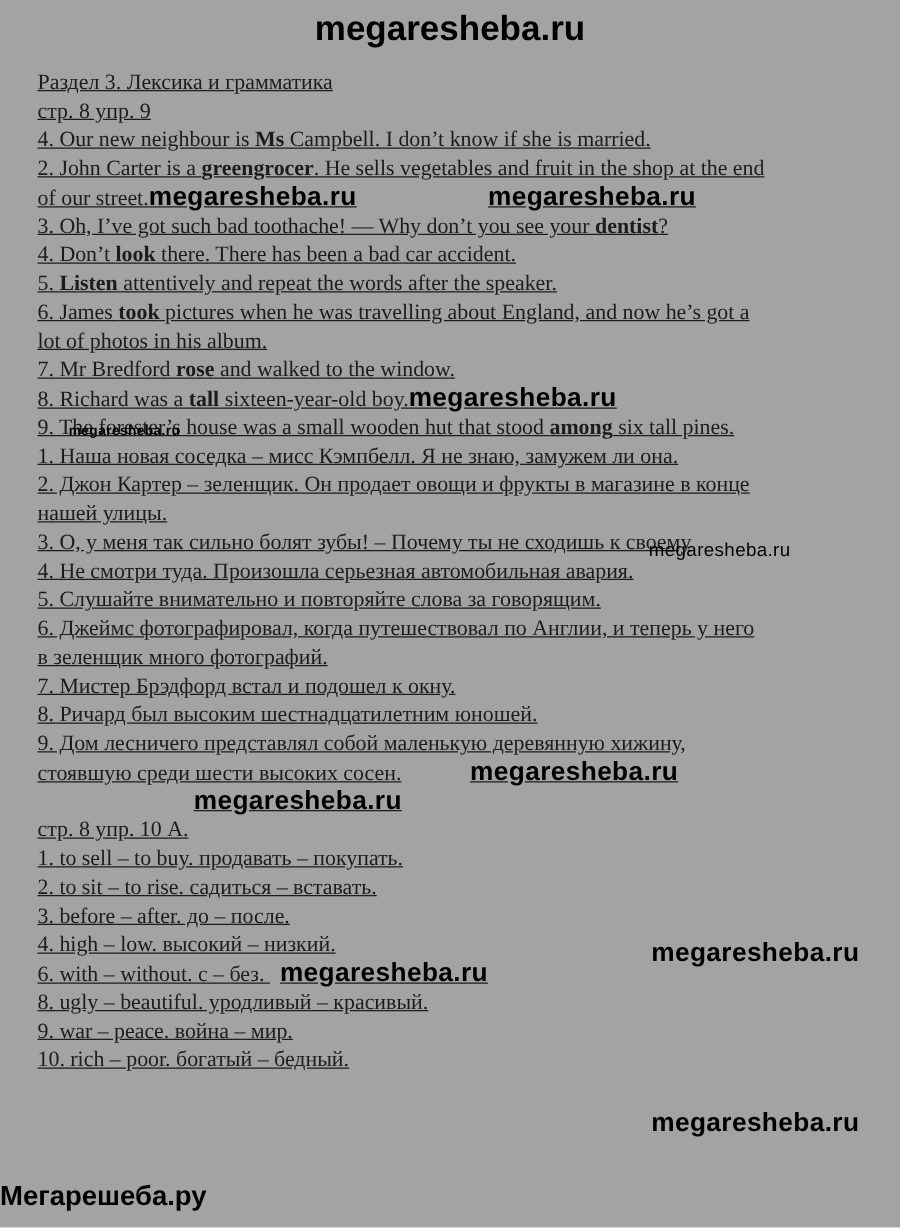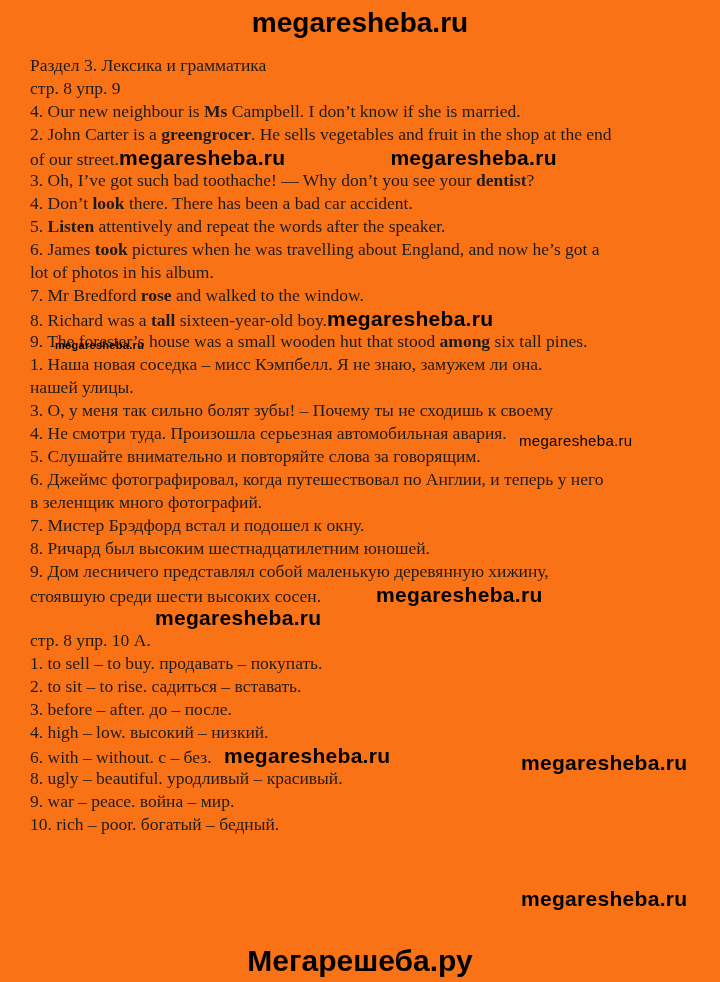--- a/index.html
+++ b/index.html
@@ -1,62 +1,62 @@
 <!DOCTYPE html>
 <html><head>
 <meta charset="utf-8">
 <style>
   html,body{margin:0;padding:0;background:#ffffff;}
   .page{
     position:relative;
     width:720px;height:982px;
-    background:#f97316;
+    background:#a3a3a3;
     overflow:hidden;
     font-family:"Liberation Serif",serif;
     color:#1c1c1c;
   }
   .header-wm{
     font-family:"Liberation Sans",sans-serif;
     font-weight:bold;
     font-size:28px;
     line-height:34px;
     text-align:center;
     padding-top:6px;
     color:#000000;
   }
   .content{margin:14px 0 0 30px;}
   .line{
     height:23px;
     line-height:23px;
     font-size:17.5px;
     white-space:nowrap;
+    text-decoration:underline;
   }
   .seg-b{font-weight:bold;text-align:center;}
   .seg-wm{
     font-family:"Liberation Sans",sans-serif;
     font-weight:bold;
     font-size:21px;
     color:#000000;
     letter-spacing:0.3px;
   }
   .float-wm{
     position:absolute;
     font-family:"Liberation Sans",sans-serif;
     color:#000000;
     white-space:nowrap;
     line-height:1;
     letter-spacing:0.3px;
   }
   .footer-wm{
     position:absolute;
     left:0;right:0;top:944px;
-    text-align:center;
     font-family:"Liberation Sans",sans-serif;
     font-weight:bold;
-    font-size:30px;
+    font-size:22px;
     color:#000000;
   }
 </style>
 </head>
 <body>
 
 <div class="page">
   <div class="header-wm">megaresheba.ru</div>
 
   <div class="content" id="content">
@@ -67,20 +67,21 @@
       <div class="line"><span class="">of our street.</span><span class="seg-wm">megaresheba.ru</span><span class="seg-wm" style="margin-left: 105px;">megaresheba.ru</span></div>
       <div class="line"><span class="">3. Oh, I’ve got such bad toothache! — Why don’t you see your </span><span class="seg-b">dentist</span><span class="">?</span></div>
       <div class="line"><span class="">4. Don’t </span><span class="seg-b">look</span><span class=""> there. There has been a bad car accident.</span></div>
       <div class="line"><span class="">5. </span><span class="seg-b">Listen</span><span class=""> attentively and repeat the words after the speaker.</span></div>
       <div class="line"><span class="">6. James </span><span class="seg-b">took</span><span class=""> pictures when he was travelling about England, and now he’s got a</span></div>
       <div class="line"><span class="">lot of photos in his album.</span></div>
       <div class="line"><span class="">7. Mr Bredford </span><span class="seg-b">rose</span><span class=""> and walked to the window.</span></div>
       <div class="line"><span class="">8. Richard was a </span><span class="seg-b">tall</span><span class=""> sixteen-year-old boy.</span><span class="seg-wm">megaresheba.ru</span></div>
       <div class="line"><span class="">9. The forester’s house was a small wooden hut that stood </span><span class="seg-b">among</span><span class=""> six tall pines.</span></div>
       <div class="line"><span class="">1. Наша новая соседка – мисс Кэмпбелл. Я не знаю, замужем ли она.</span></div>
+      <div class="line"><span class="">2. Джон Картер – зеленщик. Он продает овощи и фрукты в магазине в конце</span></div>
       <div class="line"><span class="">нашей улицы.</span></div>
       <div class="line"><span class="">3. О, у меня так сильно болят зубы! – Почему ты не сходишь к своему</span></div>
       <div class="line"><span class="">4. Не смотри туда. Произошла серьезная автомобильная авария.</span></div>
       <div class="line"><span class="">5. Слушайте внимательно и повторяйте слова за говорящим.</span></div>
       <div class="line"><span class="">6. Джеймс фотографировал, когда путешествовал по Англии, и теперь у него</span></div>
       <div class="line"><span class="">в зеленщик много фотографий.</span></div>
       <div class="line"><span class="">7. Мистер Брэдфорд встал и подошел к окну.</span></div>
       <div class="line"><span class="">8. Ричард был высоким шестнадцатилетним юношей.</span></div>
       <div class="line"><span class="">9. Дом лесничего представлял собой маленькую деревянную хижину,</span></div>
       <div class="line"><span class="">стоявшую среди шести высоких сосен.</span><span class="seg-wm" style="margin-left: 55px;">megaresheba.ru</span></div>

